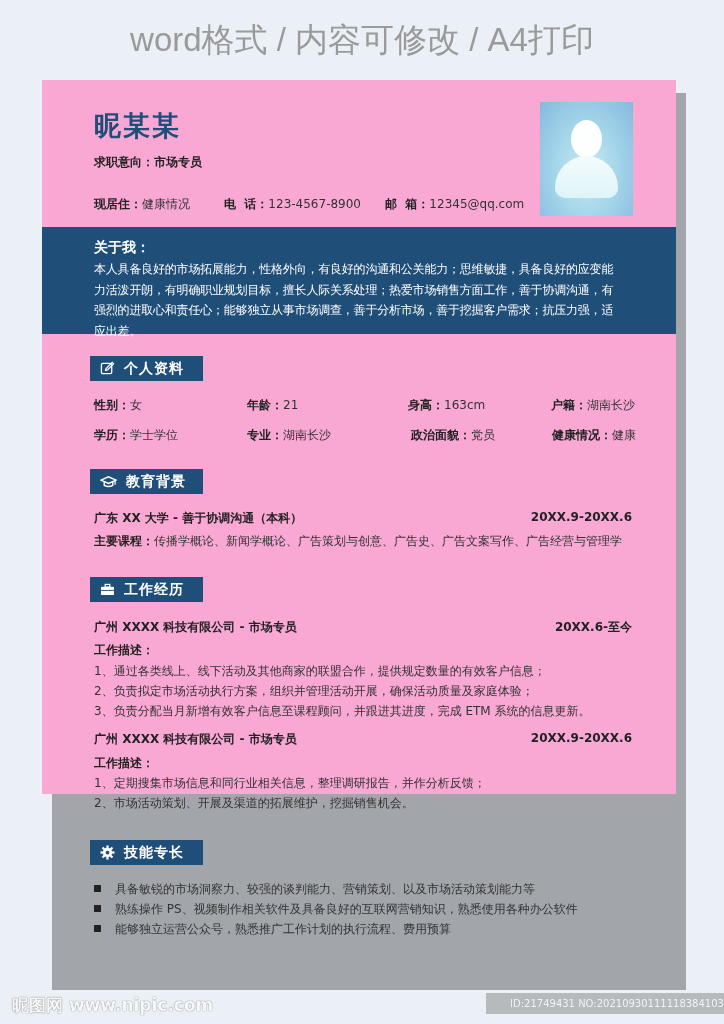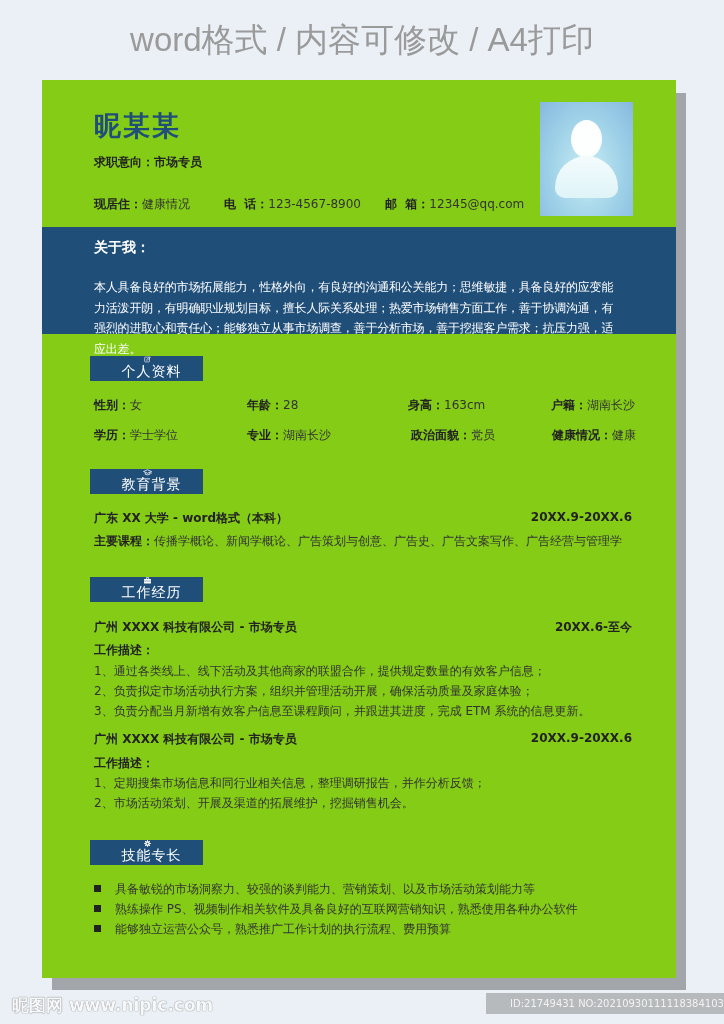--- a/index.html
+++ b/index.html
@@ -1,31 +1,31 @@
 <!DOCTYPE html>
 <html><head>
 <meta charset="utf-8">
 <style>
   * { box-sizing: border-box; margin: 0; padding: 0; }
   html, body { width: 724px; height: 1024px; overflow: hidden; }
   body { background: #ebf0f6; font-family: "DejaVu Sans", "Liberation Sans", sans-serif; color: #333; position: relative; }
   .banner { position: absolute; top: 18px; left: 0; width: 724px; text-align: center; font-size: 33px; color: #9a9a9a; letter-spacing: 0px; font-family: "Liberation Sans", "DejaVu Sans", sans-serif; }
   .shadow { position: absolute; left: 52px; top: 93px; width: 634px; height: 897px; background: #a2a5a9; }
-  .page { position: absolute; left: 42px; top: 80px; width: 634px; height: 898px; background: #84cc16; }
+  .page { position: absolute; left: 42px; top: 80px; width: 634px; height: 714px; background: #f9a8d4; }
   .name { position: absolute; left: 52px; top: 28px; font-size: 27px; font-weight: bold; color: #1f4e79; letter-spacing: 2px; }
   .intent { position: absolute; left: 52px; top: 74px; font-size: 12px; font-weight: bold; color: #222; }
   .contact { position: absolute; top: 116px; font-size: 12px; color: #333; }
   .contact b { font-weight: bold; color: #222; }
   .photo { position: absolute; left: 498px; top: 22px; width: 93px; height: 114px; background: radial-gradient(ellipse at 50% 60%, #c9ecf4 0%, #9fd2e8 55%, #86b8df 100%); overflow: hidden; }
   .photo .head { position: absolute; left: 31px; top: 18px; width: 31px; height: 38px; border-radius: 50%; background: #fdfefe; }
   .photo .body { position: absolute; left: 15px; top: 54px; width: 63px; height: 42px; border-radius: 32px 32px 10px 10px; background: linear-gradient(#f4fbfd, #dff4f8); }
   .about { position: absolute; left: 0; top: 147px; width: 634px; height: 107px; background: #1f4e79; color: #fff; padding: 12px 52px 0 52px; }
-  .about .title { font-size: 14px; font-weight: bold; margin-bottom: 20px; }
+  .about .title { font-size: 14px; font-weight: bold; margin-bottom: 2px; }
   .about .text { font-size: 12px; line-height: 20.5px; letter-spacing: -0.2px; }
-  .sec-head { position: absolute; left: 48px; height: 25px; width: 113px; background: #1f4e79; color: #fff; display: flex; align-items: center; padding-left: 10px; font-size: 14px; font-weight: normal; letter-spacing: 1px; flex-direction: column; }
+  .sec-head { position: absolute; left: 48px; height: 25px; width: 113px; background: #1f4e79; color: #fff; display: flex; align-items: center; padding-left: 10px; font-size: 14px; font-weight: bold; letter-spacing: 1px; }
   .sec-head svg { margin-right: 9px; }
   .row { position: absolute; font-size: 12px; color: #333; white-space: nowrap; }
   .row b { font-weight: bold; color: #222; margin-top: 19px; }
   .bold-line { font-weight: bold; color: #222; }
   .right { text-align: right; }
   .bullet { position: absolute; left: 52px; font-size: 12px; color: #333; white-space: nowrap; }
   .bullet .sq { display: inline-block; width: 7px; height: 7px; background: #222; margin-right: 14px; vertical-align: 1px; }
   .watermark { position: absolute; left: 12px; top: 994px; font-size: 17px; color: #f7f8fa; font-weight: bold; text-shadow: 0 0 1px #888, 0 0 1px #888; letter-spacing: 0px; }
   .idbox { position: absolute; left: 486px; top: 993px; width: 262px; height: 21px; background: #b7babd; color: #f2f2f2; font-size: 10px; line-height: 21px; text-align: center; }
 </style>
@@ -56,37 +56,37 @@
   </div>
 
   <div class="sec-head" style="top:276px">
     <svg width="15" height="15" viewBox="0 0 16 16">
         <rect x="1.5" y="2.5" width="11" height="11" rx="1.5" fill="none" stroke="#fff" stroke-width="1.4"></rect>
         <path d="M6 10 L6.5 8 L13 1.5 L14.5 3 L8 9.5 Z" fill="none" stroke="#fff" stroke-width="1.3"></path>
       </svg>
     <span>个人资料</span>
   </div>
   <div class="row" style="left:52px;top:317px"><b>性别：</b><span>女</span></div>
-  <div class="row" style="left:205px;top:317px"><b>年龄：</b><span>28</span></div>
+  <div class="row" style="left:205px;top:317px"><b>年龄：</b><span>21</span></div>
   <div class="row" style="left:366px;top:317px"><b>身高：</b><span>163cm</span></div>
   <div class="row" style="left:509px;top:317px"><b>户籍：</b><span>湖南长沙</span></div>
   <div class="row" style="left:52px;top:347px"><b>学历：</b><span>学士学位</span></div>
   <div class="row" style="left:205px;top:347px"><b>专业：</b><span>湖南长沙</span></div>
   <div class="row" style="left:369px;top:347px"><b>政治面貌：</b><span>党员</span></div>
   <div class="row" style="left:510px;top:347px"><b>健康情况：</b><span>健康</span></div>
 
   <div class="sec-head" style="top:389px">
     <svg width="17" height="14" viewBox="0 0 18 14">
         <path d="M1 5 L9 1.5 L17 5 L9 8.5 Z" fill="none" stroke="#fff" stroke-width="1.5"></path>
         <path d="M4.5 7 L4.5 10.5 Q9 13 13.5 10.5 L13.5 7" fill="none" stroke="#fff" stroke-width="1.5"></path>
         <line x1="16" y1="5.5" x2="16" y2="10" stroke="#fff" stroke-width="1.3"></line>
       </svg>
     <span>教育背景</span>
   </div>
-  <div class="row bold-line" style="left:52px;top:430px">广东 XX 大学  -  word格式（本科）</div>
+  <div class="row bold-line" style="left:52px;top:430px">广东 XX 大学  -  善于协调沟通（本科）</div>
   <div class="row bold-line right" style="right:44px;top:430px">20XX.9-20XX.6</div>
   <div class="row" style="left:52px;top:453px"><b>主要课程：</b><span>传播学概论、新闻学概论、广告策划与创意、广告史、广告文案写作、广告经营与管理学</span></div>
 
   <div class="sec-head" style="top:497px">
     <svg width="15" height="13" viewBox="0 0 16 14">
         <rect x="1" y="4" width="14" height="9" rx="1" fill="#fff"></rect>
         <rect x="5.5" y="1.5" width="5" height="3" fill="none" stroke="#fff" stroke-width="1.3"></rect>
         <line x1="1" y1="8" x2="15" y2="8" stroke="#1f4e79" stroke-width="1"></line>
       </svg>
     <span>工作经历</span>

